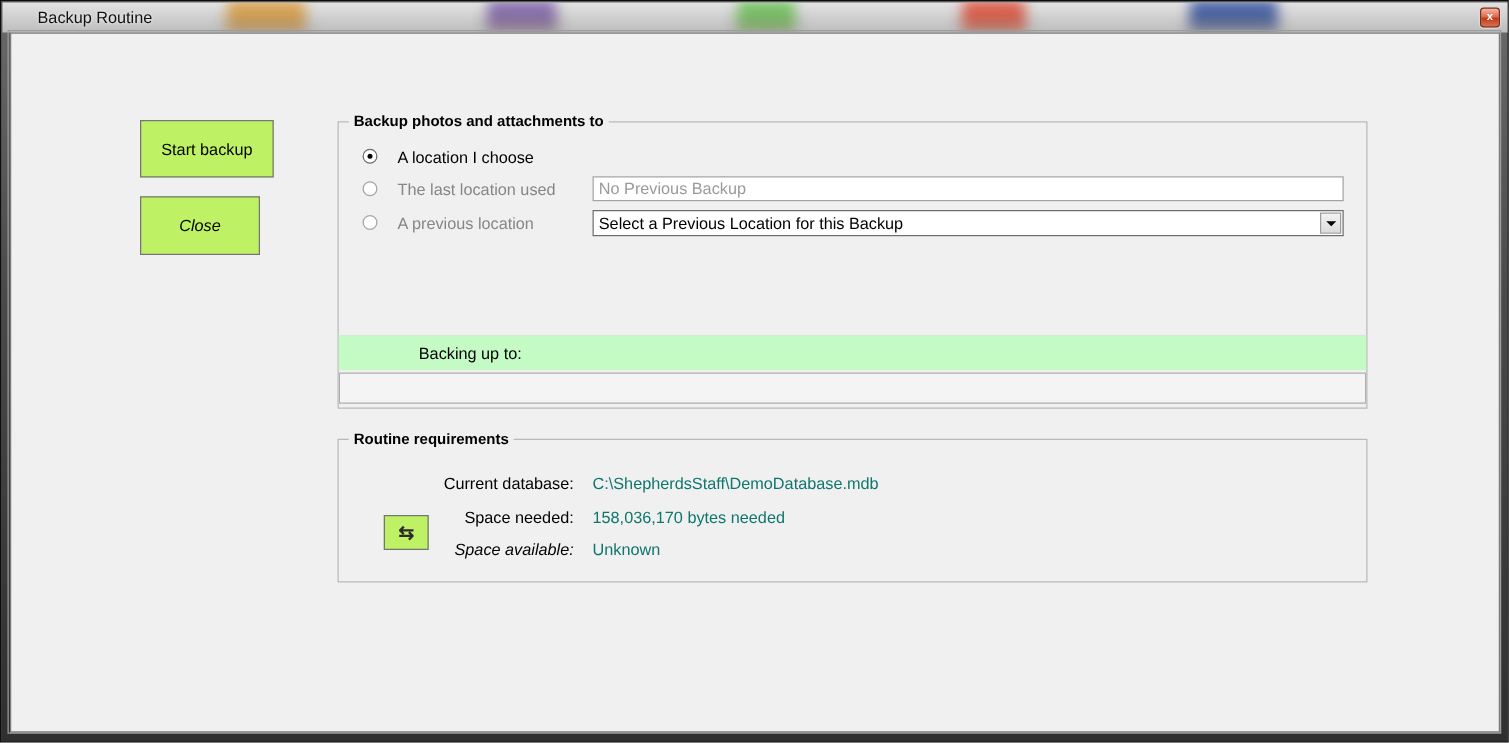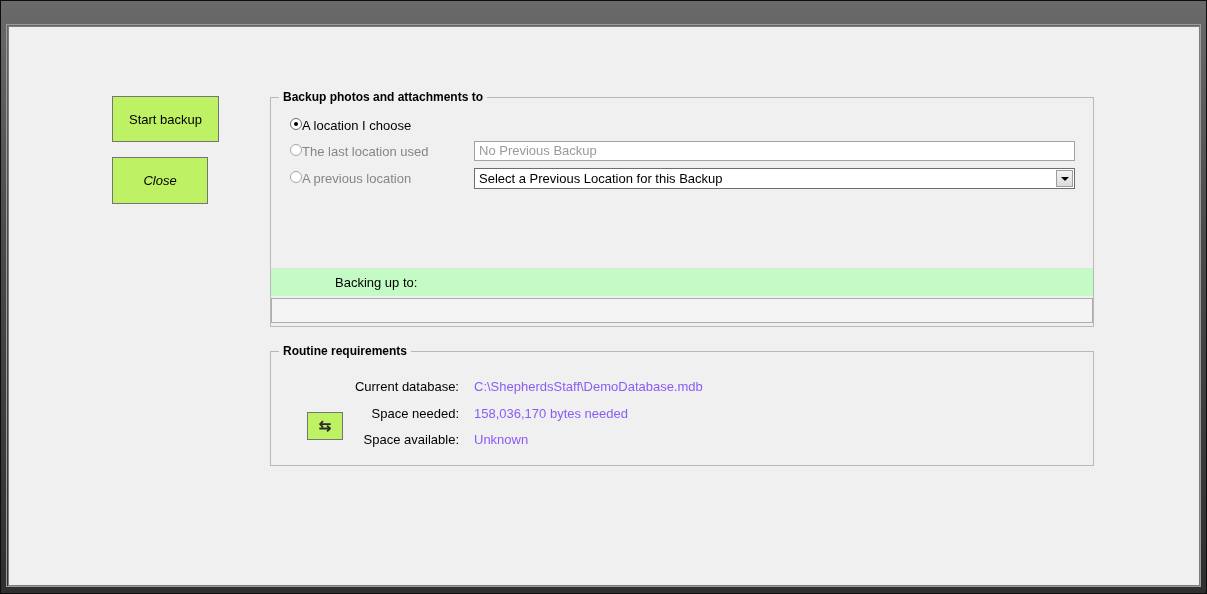--- a/index.html
+++ b/index.html
@@ -63,21 +63,21 @@
   }
 
   
   .groupbox{ position:absolute; border:1px solid #b9b9b9; }
   .groupbox .legend{
     position:absolute; top:-8px; left:8px; background:#f0f0f0; padding:0 4px;
     font-size:12px; font-weight:bold; color:#000; white-space:nowrap;
   }
 
   
-  .radio-row{ position:absolute; display:flex; gap:0; height:14px; }
+  .radio-row{ position:absolute; display:flex; align-items:center; gap:16px; height:14px; }
   .radio{
     width:12px; height:12px; border-radius:50%; background:#fff;
     border:1px solid #6e6e6e; position:relative; flex:0 0 auto;
   }
   .radio.checked::after{
     content:""; position:absolute; left:3px; top:3px; width:4px; height:4px;
     border-radius:50%; background:#000;
   }
   .radio.disabled{ border-color:#a5a5a5; }
   .radio-label{ font-size:13px; color:#000; white-space:nowrap; }
@@ -106,28 +106,42 @@
   
   .status-bar{
     position:absolute; display:flex; align-items:center;
     font-size:13px; color:#000; padding-left:64px;
     border-top:1px solid #d2e9d2;
   }
   .path-box{ position:absolute; background:#f4f4f4; border:1px solid #adadad; }
 
   
   .req-label{ position:absolute; width:189px; text-align:right; font-size:13px; color:#000; white-space:nowrap; }
-  .req-value{ position:absolute; font-size:13px; color:#8b5cf6; white-space:nowrap; }
+  .req-value{ position:absolute; font-size:13px; color:#0f766e; white-space:nowrap; }
   .swap-btn{ font-size:15px; font-weight:bold; color:#2b2b2b; }
 </style>
 </head>
 <body>
 
 <div class="window">
 
+  <div class="titlebar">
+    <div class="blob" style="left:180px;width:62px;background:#d89b3e;"></div>
+    <div class="blob-shadow" style="left:178px;width:66px;"></div>
+    <div class="blob" style="left:388px;width:55px;background:#7b5ea7;"></div>
+    <div class="blob-shadow" style="left:386px;width:60px;"></div>
+    <div class="blob" style="left:588px;width:46px;background:#68c055;"></div>
+    <div class="blob-shadow" style="left:586px;width:50px;"></div>
+    <div class="blob" style="left:768px;width:50px;background:#de4a36;"></div>
+    <div class="blob-shadow" style="left:766px;width:54px;"></div>
+    <div class="blob" style="left:950px;width:70px;background:#2f4f9e;"></div>
+    <div class="blob-shadow" style="left:948px;width:74px;"></div>
+    <span class="title-text">Backup Routine</span>
+    <div class="close-btn">x</div>
+  </div>
 
   <div class="client">
 
 
     <button class="btn" style="left:103px;top:69px;width:107px;height:46px;">Start backup</button>
     <button class="btn" style="left:103px;top:130px;width:96px;height:47px;font-style:italic;">Close</button>
 
     <div class="groupbox" style="left:261px;top:70px;width:824px;height:230px;">
       <span class="legend">Backup photos and attachments to</span>
     </div>
@@ -166,17 +180,17 @@
     <button class="btn swap-btn" style="left:298px;top:385px;width:36px;height:28px;">
       <span>⇆</span>
     </button>
 
     <span class="req-label" style="left:261px;top:352px;">Current database:</span>
     <span class="req-value" style="left:465px;top:352px;">C:\ShepherdsStaff\DemoDatabase.mdb</span>
 
     <span class="req-label" style="left:261px;top:379px;">Space needed:</span>
     <span class="req-value" style="left:465px;top:379px;">158,036,170 bytes needed</span>
 
-    <span class="req-label" style="left:261px;top:405px;">Space available:</span>
+    <span class="req-label" style="left:261px;top:405px;font-style:italic;">Space available:</span>
     <span class="req-value" style="left:465px;top:405px;">Unknown</span>
 
   </div>
 </div>
 
 </body></html>

